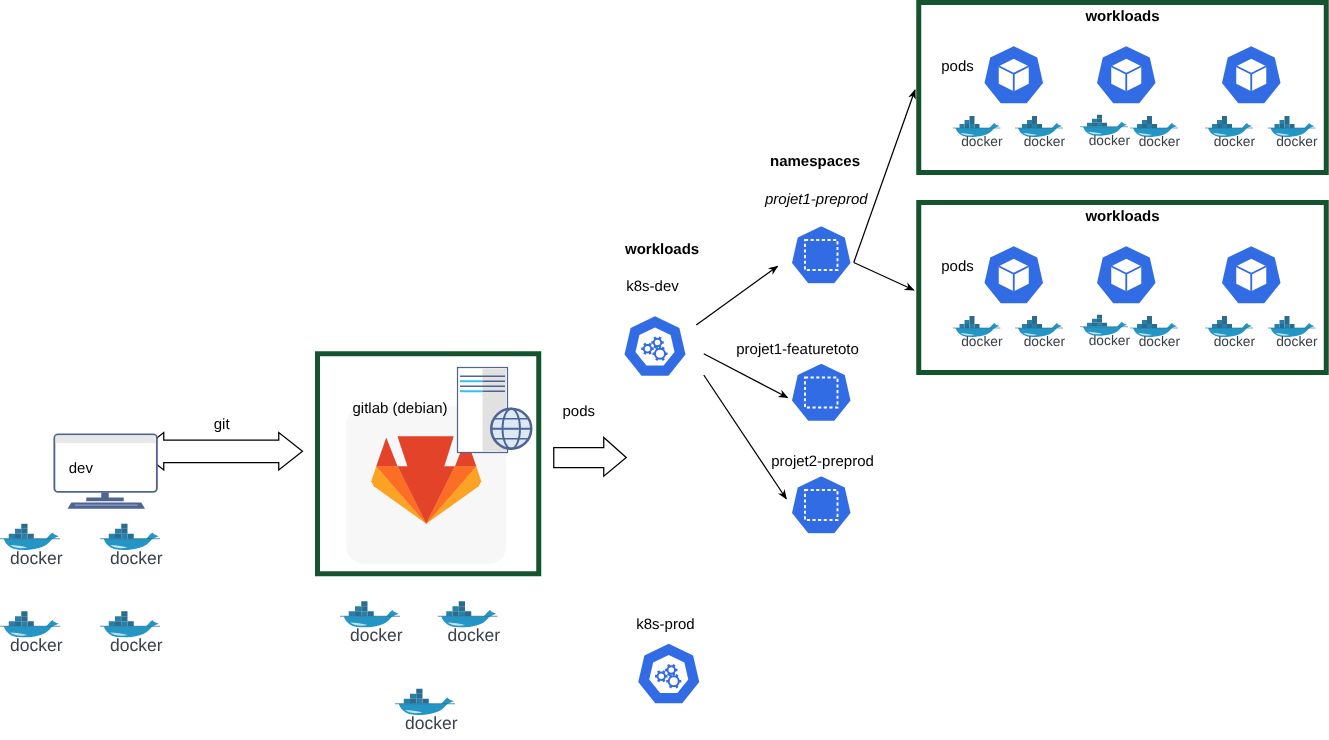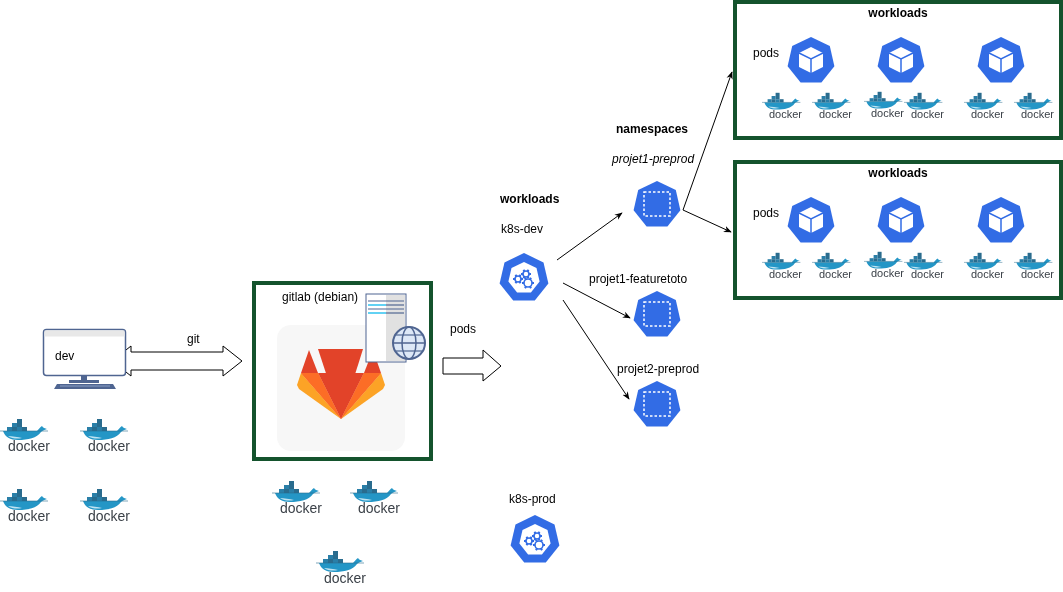--- a/index.html
+++ b/index.html
@@ -34,24 +34,24 @@
   </g>
 
   <line x1="557" y1="260" x2="622" y2="213" stroke="#000" stroke-width="1" marker-end="url(#arr)"></line>
   <line x1="563" y1="283" x2="630" y2="318" stroke="#000" stroke-width="1" marker-end="url(#arr)"></line>
   <line x1="563" y1="300" x2="629" y2="399" stroke="#000" stroke-width="1" marker-end="url(#arr)"></line>
 
   <line x1="683" y1="210" x2="732" y2="72" stroke="#000" stroke-width="1" marker-end="url(#arr)"></line>
   <line x1="683" y1="210" x2="731" y2="232" stroke="#000" stroke-width="1" marker-end="url(#arr)"></line>
 </svg>
 
-<div class="lbl" style="left:171px;top:332px;margin-left:16px;">git</div>
+<div class="lbl" style="left:171px;top:332px;">git</div>
 <div class="lbl" style="left:450px;top:322px;">pods</div>
 
-<div class="abs" style="left:22px;top:328px;width:86px;height:62px;padding-left:20px;">
+<div class="abs" style="left:22px;top:346px;width:86px;height:62px;padding-left:20px;">
   <svg width="86" height="62">
     <rect x="1.5" y="1.5" width="82" height="46" rx="3" fill="#fff" stroke="#4f6591" stroke-width="1.5"></rect>
     <rect x="2.5" y="2.5" width="80" height="6" fill="#e8e8e8"></rect>
     <rect x="39" y="48" width="6" height="5" fill="#4f6591"></rect>
     <rect x="27" y="52" width="30" height="3" fill="#4f6591"></rect>
     <path d="M15,56 L71,56 L74,61 L12,61 Z" fill="#4f6591"></path>
     <path d="M18,58 L68,58" stroke="#8ba0c6" stroke-width="1"></path>
   </svg>
   <div class="lbl" style="left:33px;top:21px;">dev</div>
 </div>
@@ -121,21 +121,21 @@
       <polygon points="64,94 104,48 87,48" fill="#fc6d26"></polygon>
       <polygon points="41,48 24,48 32,25" fill="#e24329"></polygon>
       <polygon points="87,48 104,48 96,25" fill="#e24329"></polygon>
       <polygon points="24,48 20,60 22,64 64,94" fill="#fca326"></polygon>
       <polygon points="104,48 108,60 106,64 64,94" fill="#fca326"></polygon>
       <polygon points="41,48 64,94 87,48" fill="#e24329"></polygon>
       <polygon points="24,48 41,48 64,94" fill="#fc6d26"></polygon>
       <polygon points="104,48 87,48 64,94" fill="#fc6d26"></polygon>
     </svg>
   </div>
-  <div class="lbl" style="left:26px;top:5px;">gitlab (debian)</div>
+  <div class="lbl" style="left:26px;top:34px;">gitlab (debian)</div>
   <svg class="abs" style="left:109px;top:8px;" width="62" height="72">
     <rect x="1" y="1" width="40" height="68" fill="#fff" stroke="#4f6591" stroke-width="1"></rect>
     <rect x="21" y="2" width="19" height="66" fill="#e1e1e1"></rect>
     <line x1="3" y1="8" x2="39" y2="8" stroke="#4f6591" stroke-width="1.2"></line>
     <line x1="3" y1="12" x2="21" y2="12" stroke="#2ec3f0" stroke-width="1.5"></line>
     <line x1="21" y1="12" x2="39" y2="12" stroke="#4f6591" stroke-width="1.2"></line>
     <line x1="3" y1="16" x2="39" y2="16" stroke="#4f6591" stroke-width="1.2"></line>
     <line x1="3" y1="20" x2="21" y2="20" stroke="#2ec3f0" stroke-width="1.5"></line>
     <line x1="21" y1="20" x2="39" y2="20" stroke="#4f6591" stroke-width="1.2"></line>
     <circle cx="44" cy="50" r="16" fill="#dde8f7" stroke="#4f6591" stroke-width="2"></circle>

